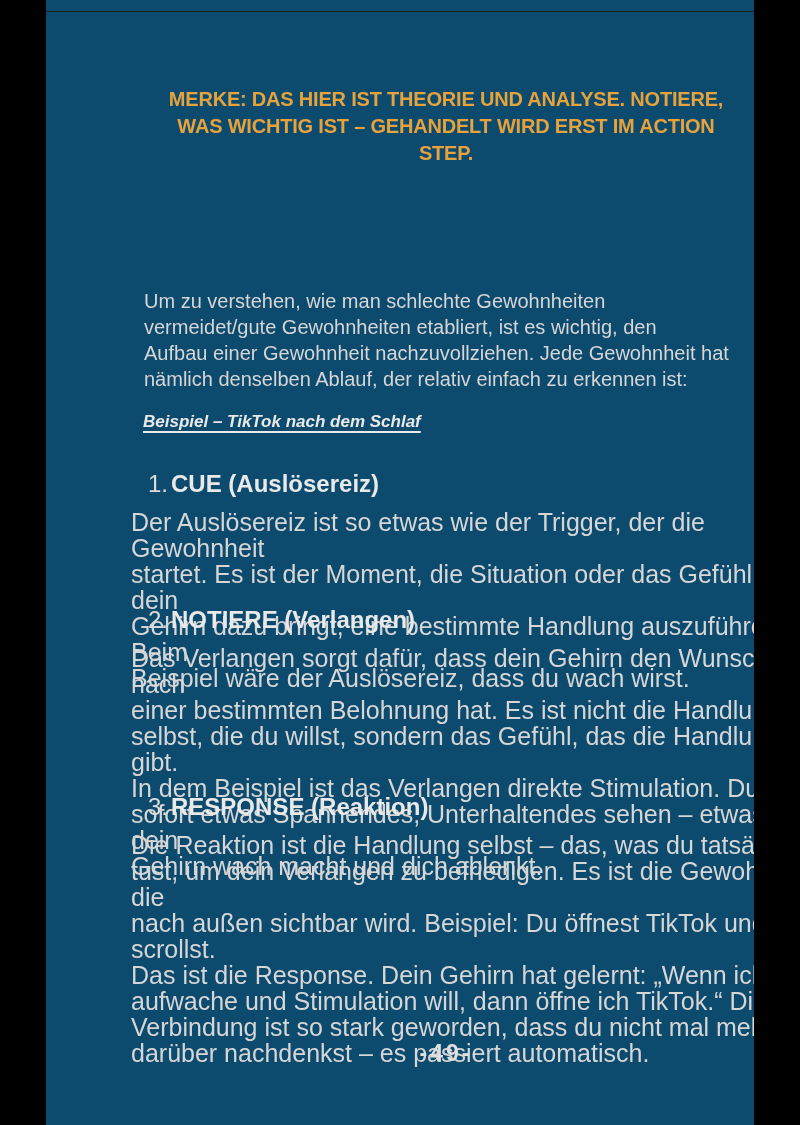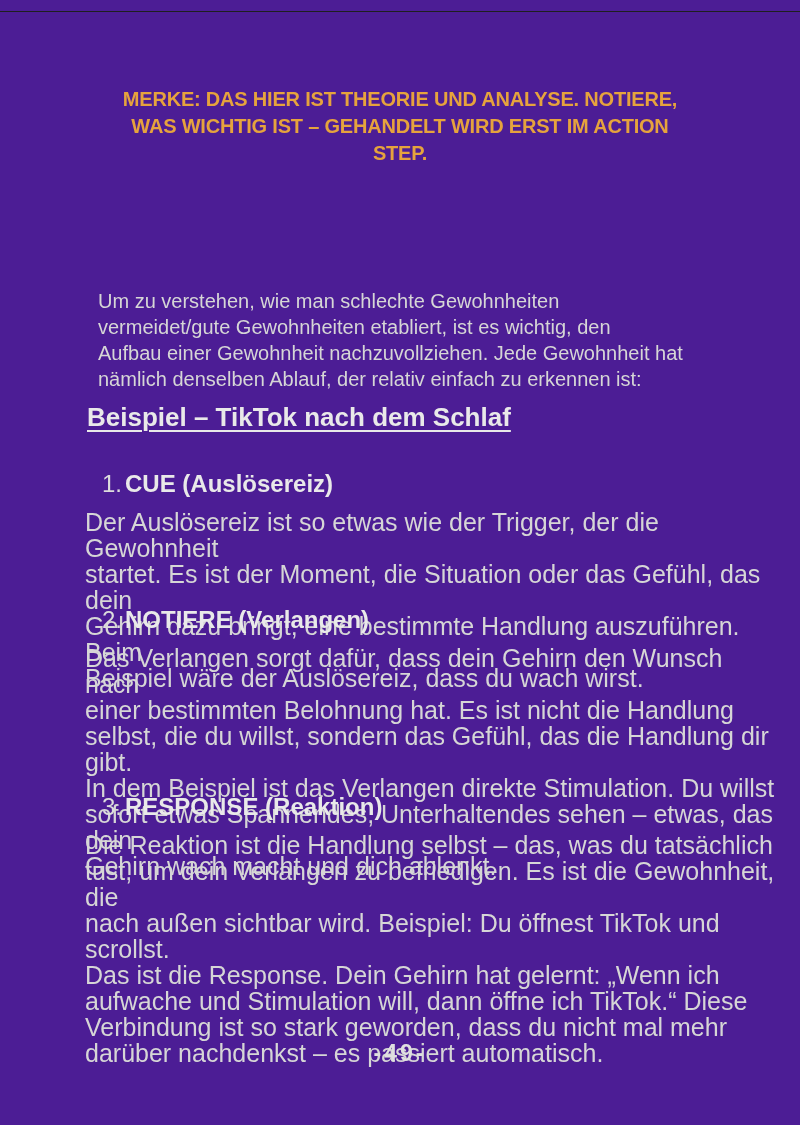--- a/index.html
+++ b/index.html
@@ -2,24 +2,24 @@
 <html><head>
 <meta charset="utf-8">
 <style>
   html, body {
     margin: 0;
     padding: 0;
     background: #000;
   }
   .page {
     position: relative;
-    width: 800px;
+    width: 708px;
     height: 1125px;
     margin: 0 auto;
-    background: #4c1d95;
+    background: #0c4a6e;
     overflow: hidden;
     font-family: "Liberation Sans", sans-serif;
   }
   .page-top-line {
     position: absolute;
     top: 11px;
     left: 0;
     width: 100%;
     height: 1px;
     background: #1f1f1f;
@@ -58,27 +58,28 @@
     margin: 0;
     color: #d6d6d6;
     font-size: 20px;
     line-height: 26px;
     white-space: pre-line;
   }
   .example {
     position: absolute;
     top: 400px;
     left: 85px;
-    margin: 2px;
+    margin: 12px;
     color: #e9e9e9;
-    font-size: 26px;
+    font-size: 17px;
     font-weight: 700;
     text-decoration: underline;
     text-decoration-thickness: 2px;
     text-underline-offset: 4px;
+    font-style: italic;
   }
   .step {
     position: absolute;
     left: 85px;
     width: 690px;
   }
   .step-1 { top: 471px; }
   .step-2 { top: 607px; }
   .step-3 { top: 794px; }
   .step-head {

